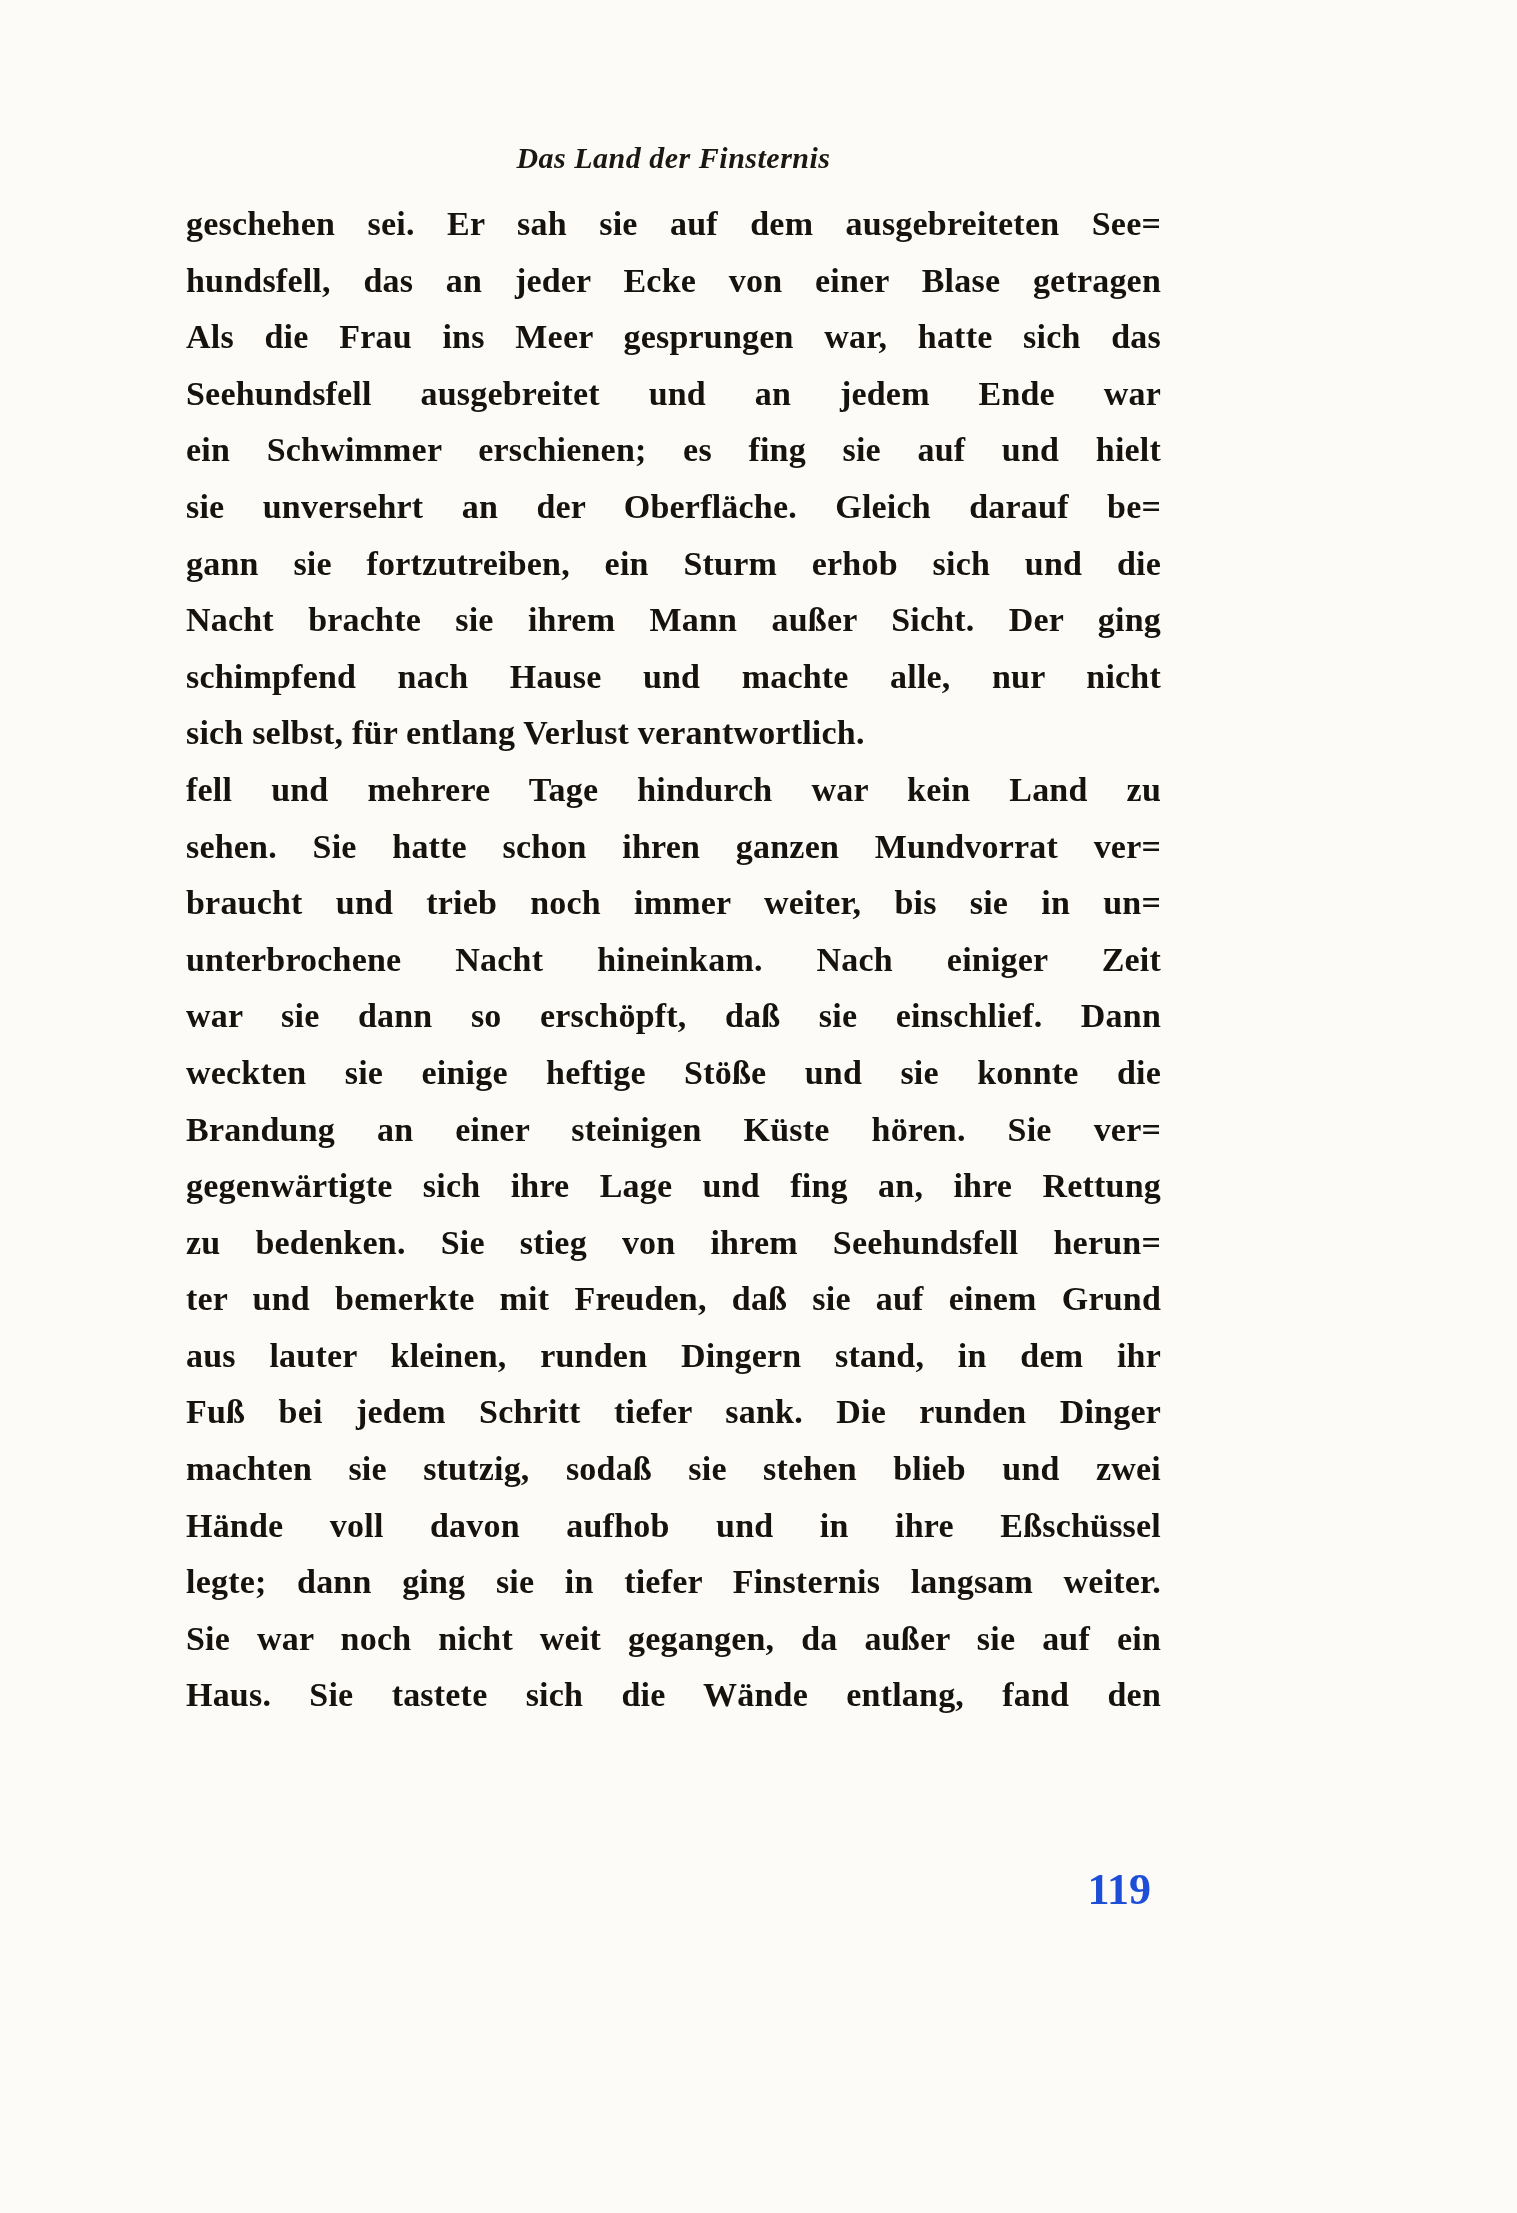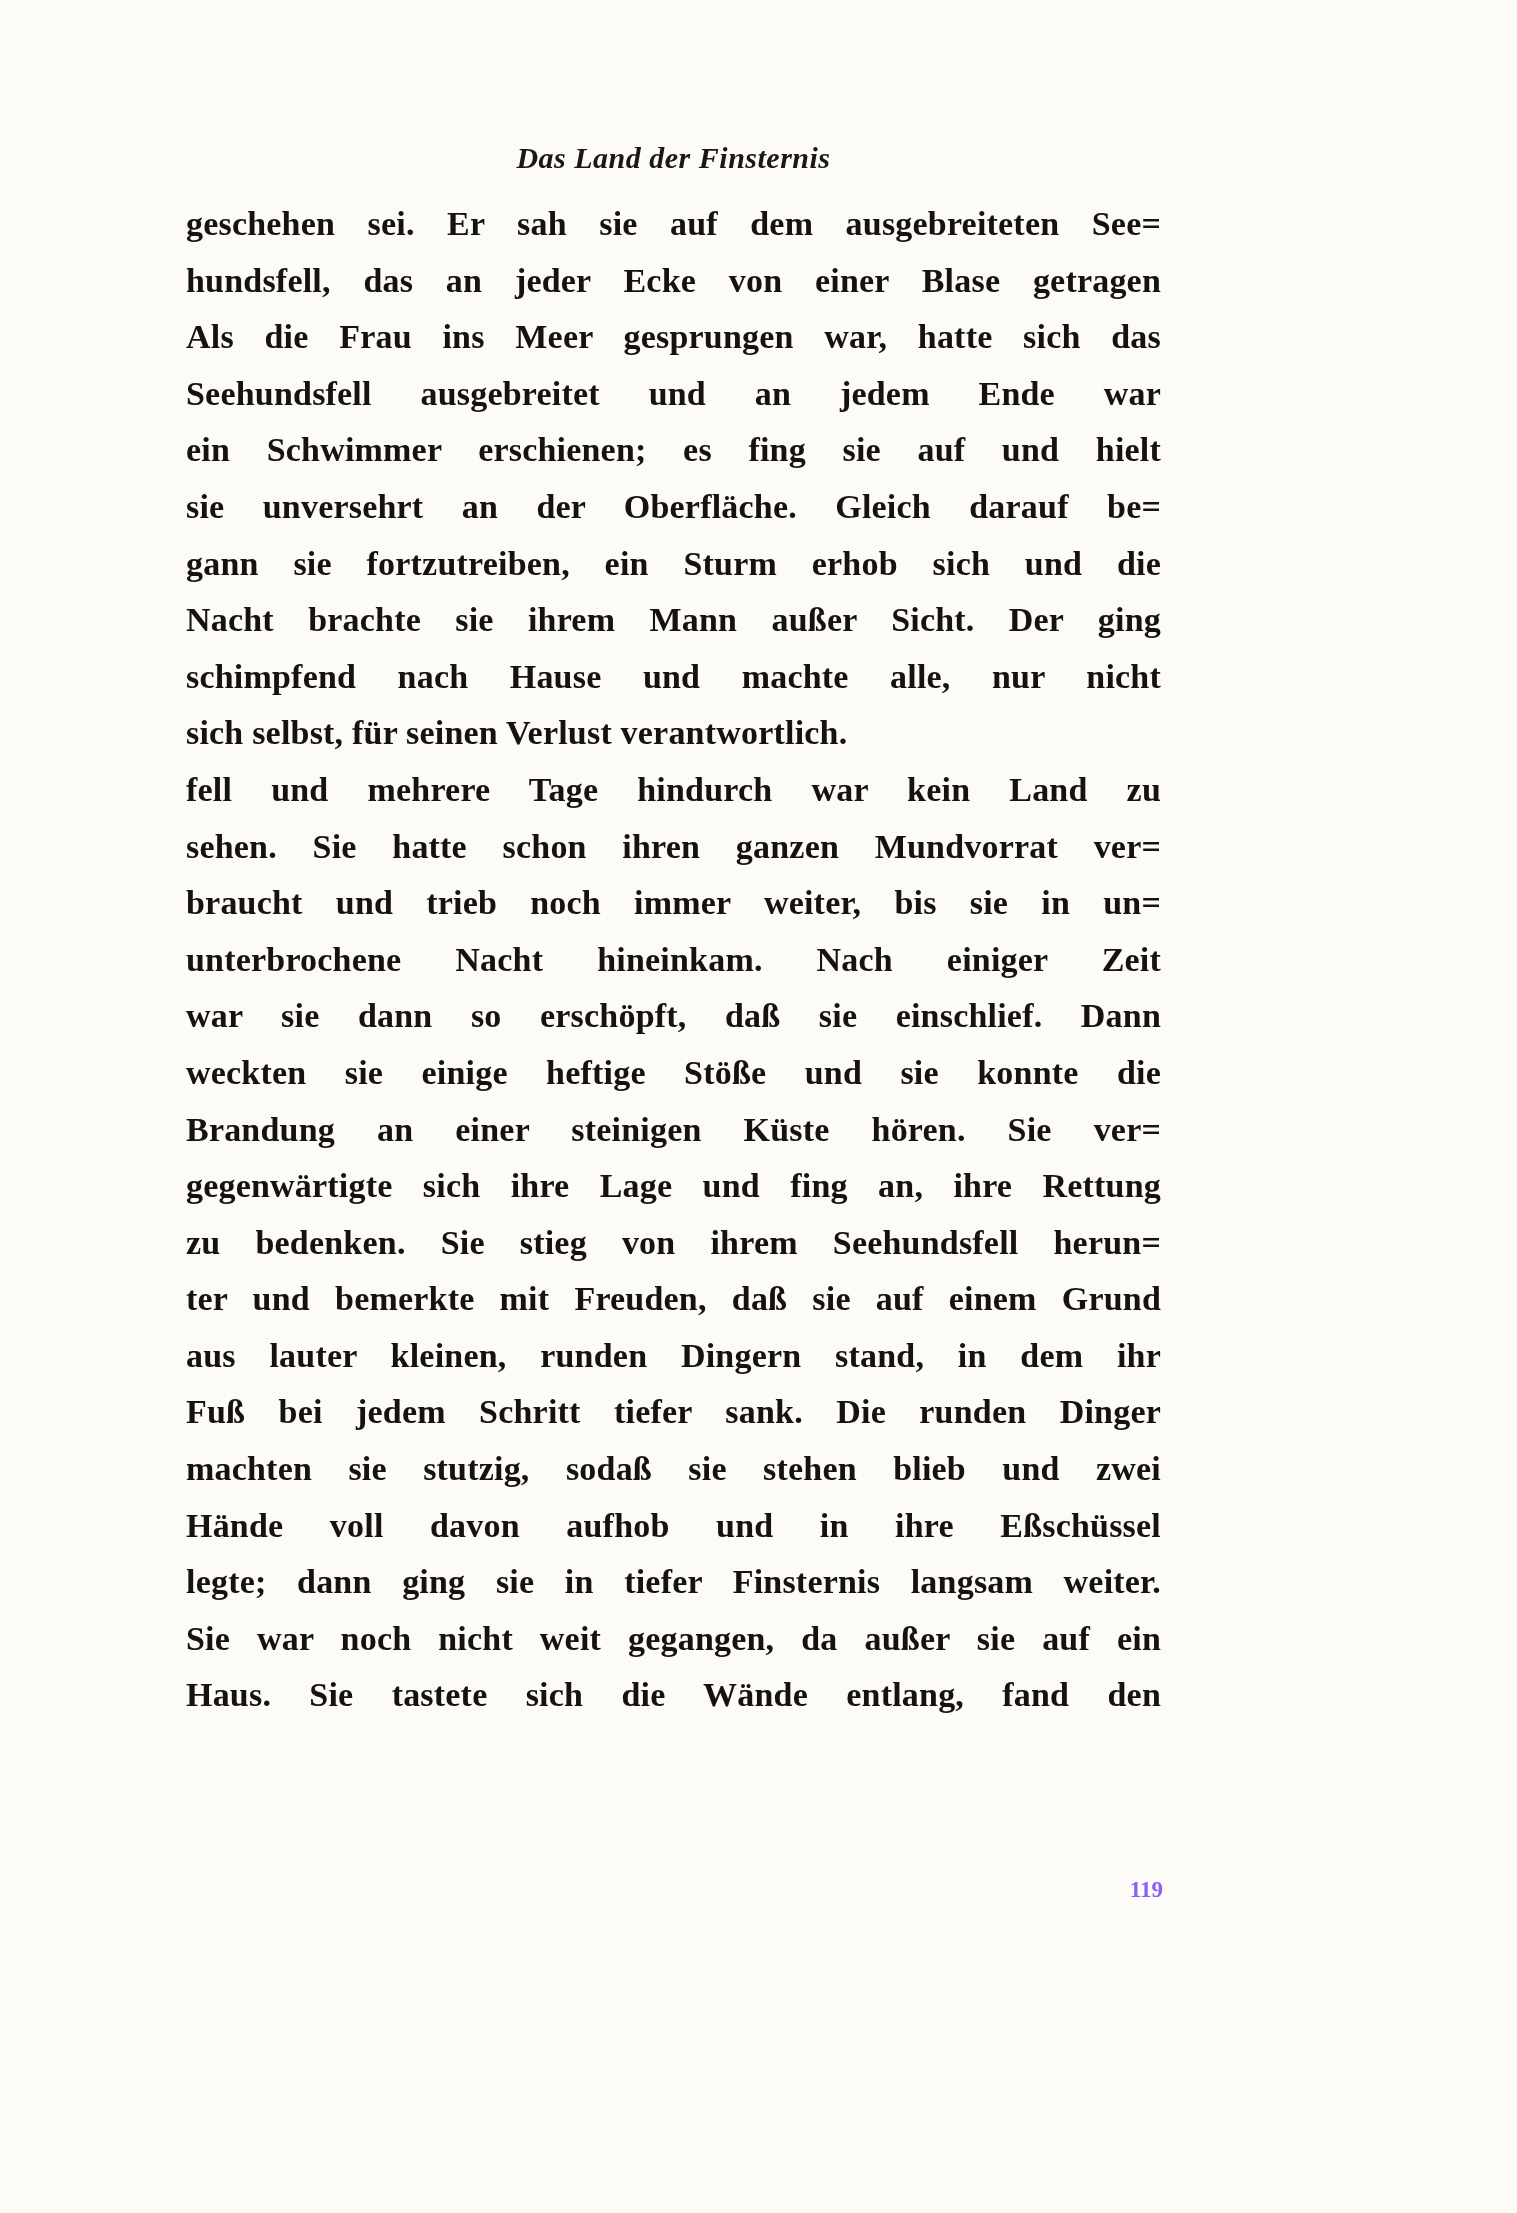--- a/index.html
+++ b/index.html
@@ -49,46 +49,46 @@
     letter-spacing: 0.2px;
   }
   .line.indent {
     text-indent: 44px;
   }
   .line.no-justify {
     text-align-last: left;
   }
   .page-number {
     position: absolute;
-    left: 188px;
+    left: 176px;
     top: 1862px;
     width: 975px;
     text-align: right;
-    font-size: 23px;
+    font-size: 44px;
     line-height: 56px;
-    color: #8b5cf6;
+    color: #1d4ed8;
   }
 </style>
 </head>
 <body>
 
 <div class="page">
   <div class="text-block">
     <div class="running-head">Das Land der Finsternis</div>
     <div class="body-text" id="body-text">
         <div class="line">geschehen sei. Er sah sie auf dem ausgebreiteten See=</div>
         <div class="line">hundsfell, das an jeder Ecke von einer Blase getragen</div>
         <div class="line">Als die Frau ins Meer gesprungen war, hatte sich das</div>
         <div class="line">Seehundsfell ausgebreitet und an jedem Ende war</div>
         <div class="line">ein Schwimmer erschienen; es fing sie auf und hielt</div>
         <div class="line">sie unversehrt an der Oberfläche. Gleich darauf be=</div>
         <div class="line">gann sie fortzutreiben, ein Sturm erhob sich und die</div>
         <div class="line">Nacht brachte sie ihrem Mann außer Sicht. Der ging</div>
         <div class="line">schimpfend nach Hause und machte alle, nur nicht</div>
-        <div class="line no-justify">sich selbst, für seinen Verlust verantwortlich.</div>
+        <div class="line no-justify">sich selbst, für entlang Verlust verantwortlich.</div>
         <div class="line">fell und mehrere Tage hindurch war kein Land zu</div>
         <div class="line">sehen. Sie hatte schon ihren ganzen Mundvorrat ver=</div>
         <div class="line">braucht und trieb noch immer weiter, bis sie in un=</div>
         <div class="line">unterbrochene Nacht hineinkam. Nach einiger Zeit</div>
         <div class="line">war sie dann so erschöpft, daß sie einschlief. Dann</div>
         <div class="line">weckten sie einige heftige Stöße und sie konnte die</div>
         <div class="line">Brandung an einer steinigen Küste hören. Sie ver=</div>
         <div class="line">gegenwärtigte sich ihre Lage und fing an, ihre Rettung</div>
         <div class="line">zu bedenken. Sie stieg von ihrem Seehundsfell herun=</div>
         <div class="line">ter und bemerkte mit Freuden, daß sie auf einem Grund</div>

